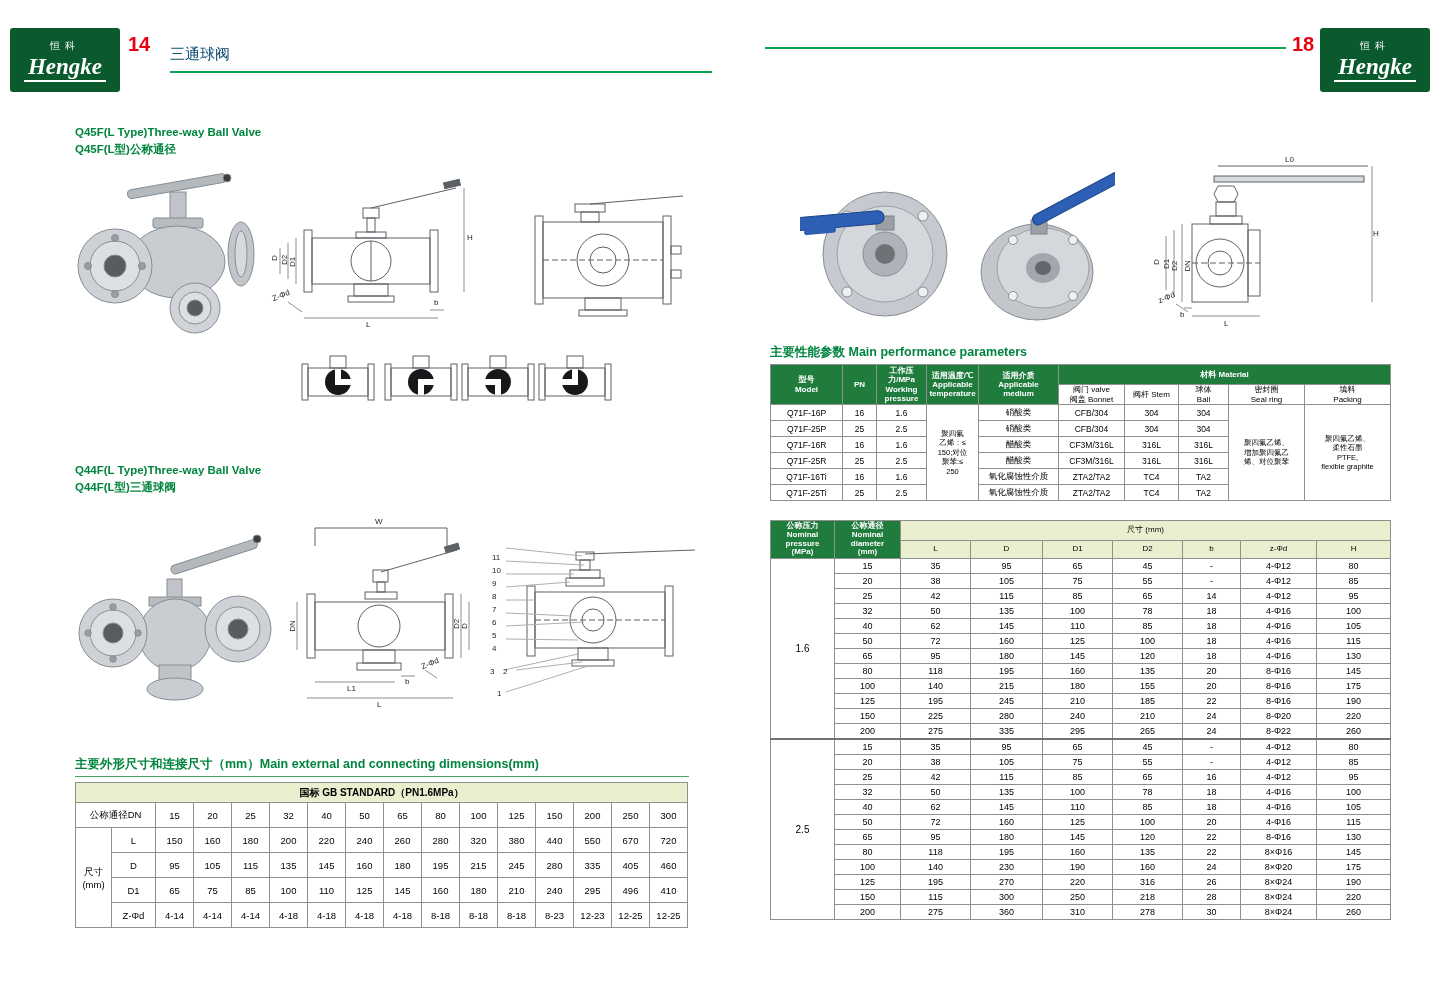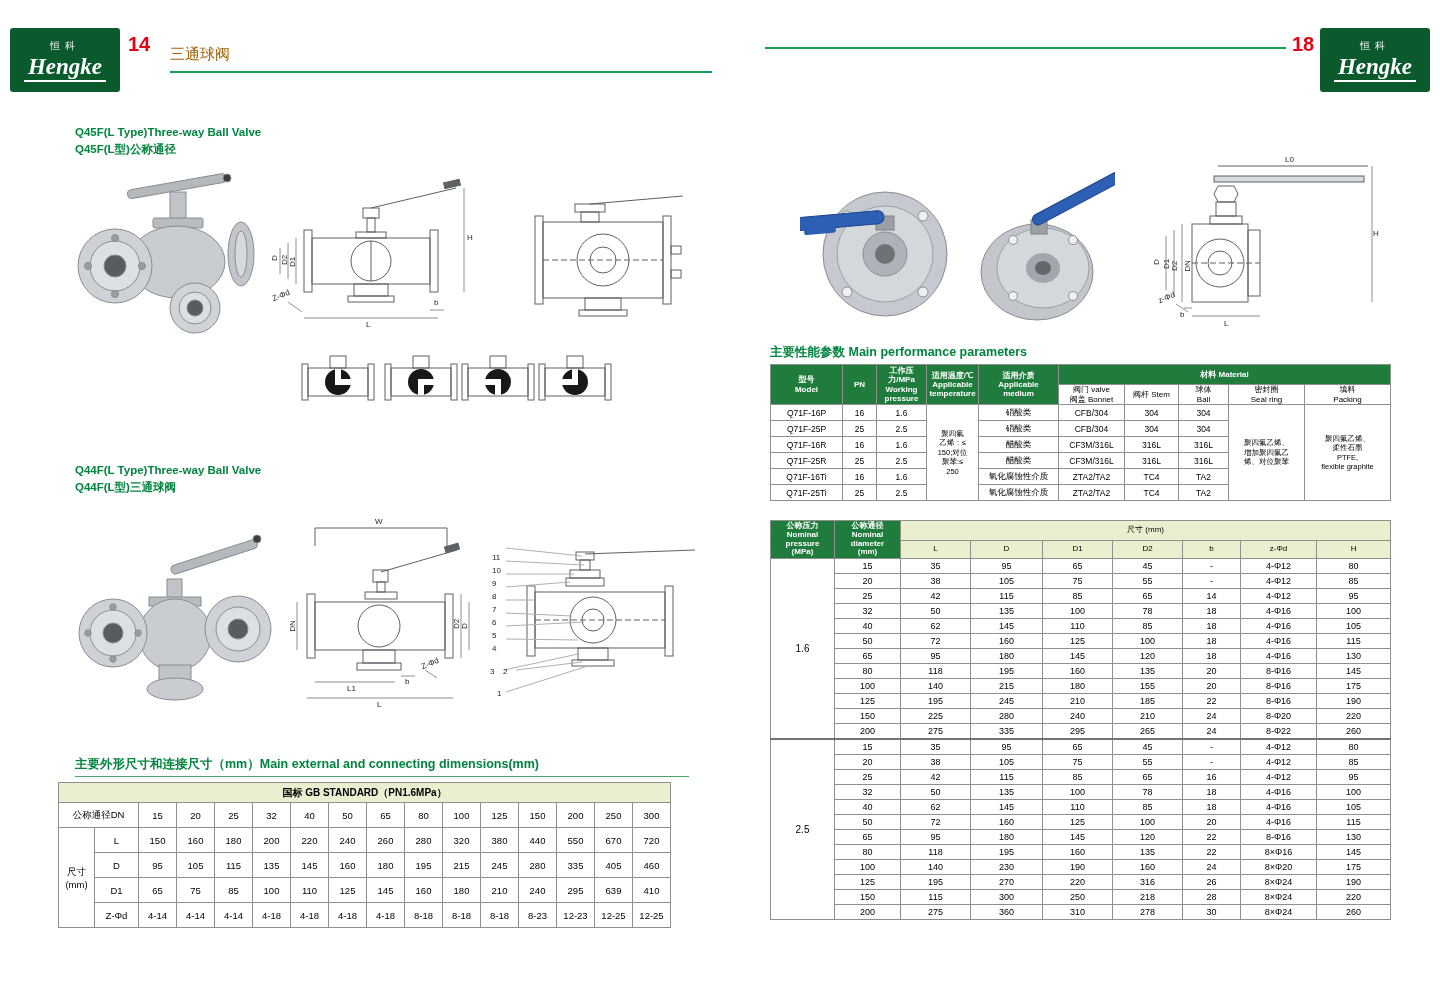--- a/index.html
+++ b/index.html
@@ -8,21 +8,21 @@
   .abs{position:absolute;}
 
   
   .logo-box{position:absolute;width:110px;height:64px;background:#0b5a2e;border-radius:3px;
     display:flex;flex-direction:column;align-items:center;justify-content:center;gap:2px;}
   .logo-cn{color:#fff;font-size:10px;letter-spacing:5px;}
   .logo-en{color:#fff;font-family:"Liberation Serif",serif;font-style:italic;font-weight:bold;font-size:23px;line-height:1;border-bottom:2px solid #fff;padding:0 4px 2px;}
   .pagenum{position:absolute;color:#e60012;font-size:20px;font-weight:bold;}
   .title-block{position:absolute;border-bottom:2px solid #12a24f;padding-bottom:7px;}
   .title-en{color:#00853e;font-size:24px;font-weight:bold;line-height:1.1;}
-  .title-cn{color:#a16207;font-size:15px;margin-top:5px;}
+  .title-cn{color:#0c4a6e;font-size:15px;margin-top:5px;}
 
   .sec-title{position:absolute;color:#00853e;font-weight:bold;font-size:11.5px;line-height:1.5;}
   .green-head{position:absolute;color:#00853e;font-weight:bold;font-size:12.5px;border-bottom:1px solid #49a56b;padding-bottom:3px;}
   .unit{float:right;color:#222;font-weight:bold;font-size:14px;margin-top:4px;margin-left:48px;}
 
   
   .fig{position:absolute;}
   .lbl{position:absolute;font-size:8px;color:#1c1c1c;line-height:1;white-space:nowrap;}
   .rlbl{position:absolute;font-size:8px;color:#1c1c1c;line-height:1;transform:rotate(-90deg);white-space:nowrap;}
   .slbl{position:absolute;font-size:8px;color:#1c1c1c;line-height:1;transform:rotate(-22deg);white-space:nowrap;}
@@ -311,21 +311,21 @@
       <line x1="14" y1="130" x2="88" y2="114"></line>
         <line x1="26" y1="130" x2="92" y2="122"></line>
       <line x1="16" y1="152" x2="98" y2="126"></line>
     </g>
   </svg>
   <span id="partnums"><span class="lbl" style="left:2px;top:14px;">11</span><span class="lbl" style="left:2px;top:27px;">10</span><span class="lbl" style="left:2px;top:40px;">9</span><span class="lbl" style="left:2px;top:53px;">8</span><span class="lbl" style="left:2px;top:66px;">7</span><span class="lbl" style="left:2px;top:79px;">6</span><span class="lbl" style="left:2px;top:92px;">5</span><span class="lbl" style="left:2px;top:105px;">4</span><span class="lbl" style="left:0px;top:128px;">3</span><span class="lbl" style="left:13px;top:128px;">2</span><span class="lbl" style="left:7px;top:150px;">1</span></span>
 </div>
 
 <div class="green-head" style="left:75px;top:756px;width:614px;">主要外形尺寸和连接尺寸（mm）Main external and connecting dimensions(mm)</div>
 
-<table class="ltab abs" style="left:58px;top:782px;border-radius:11px;">
+<table class="ltab abs" style="left:75px;top:782px;border-radius:11px;">
   <colgroup>
     <col style="width:36px">
       <col style="width:44px">
     <col style="width:38px">
       <col style="width:38px">
       <col style="width:38px">
       <col style="width:38px">
     <col style="width:38px">
       <col style="width:38px">
       <col style="width:38px">
@@ -403,21 +403,21 @@
         <td>85</td>
         <td>100</td>
         <td>110</td>
         <td>125</td>
         <td>145</td>
         <td>160</td>
         <td>180</td>
         <td>210</td>
         <td>240</td>
         <td>295</td>
-        <td>639</td>
+        <td>496</td>
         <td>410</td>
       </tr>
       <tr>
         <td>Z-Φd</td>
         <td>4-14</td>
         <td>4-14</td>
         <td>4-14</td>
         <td>4-18</td>
         <td>4-18</td>
         <td>4-18</td>

